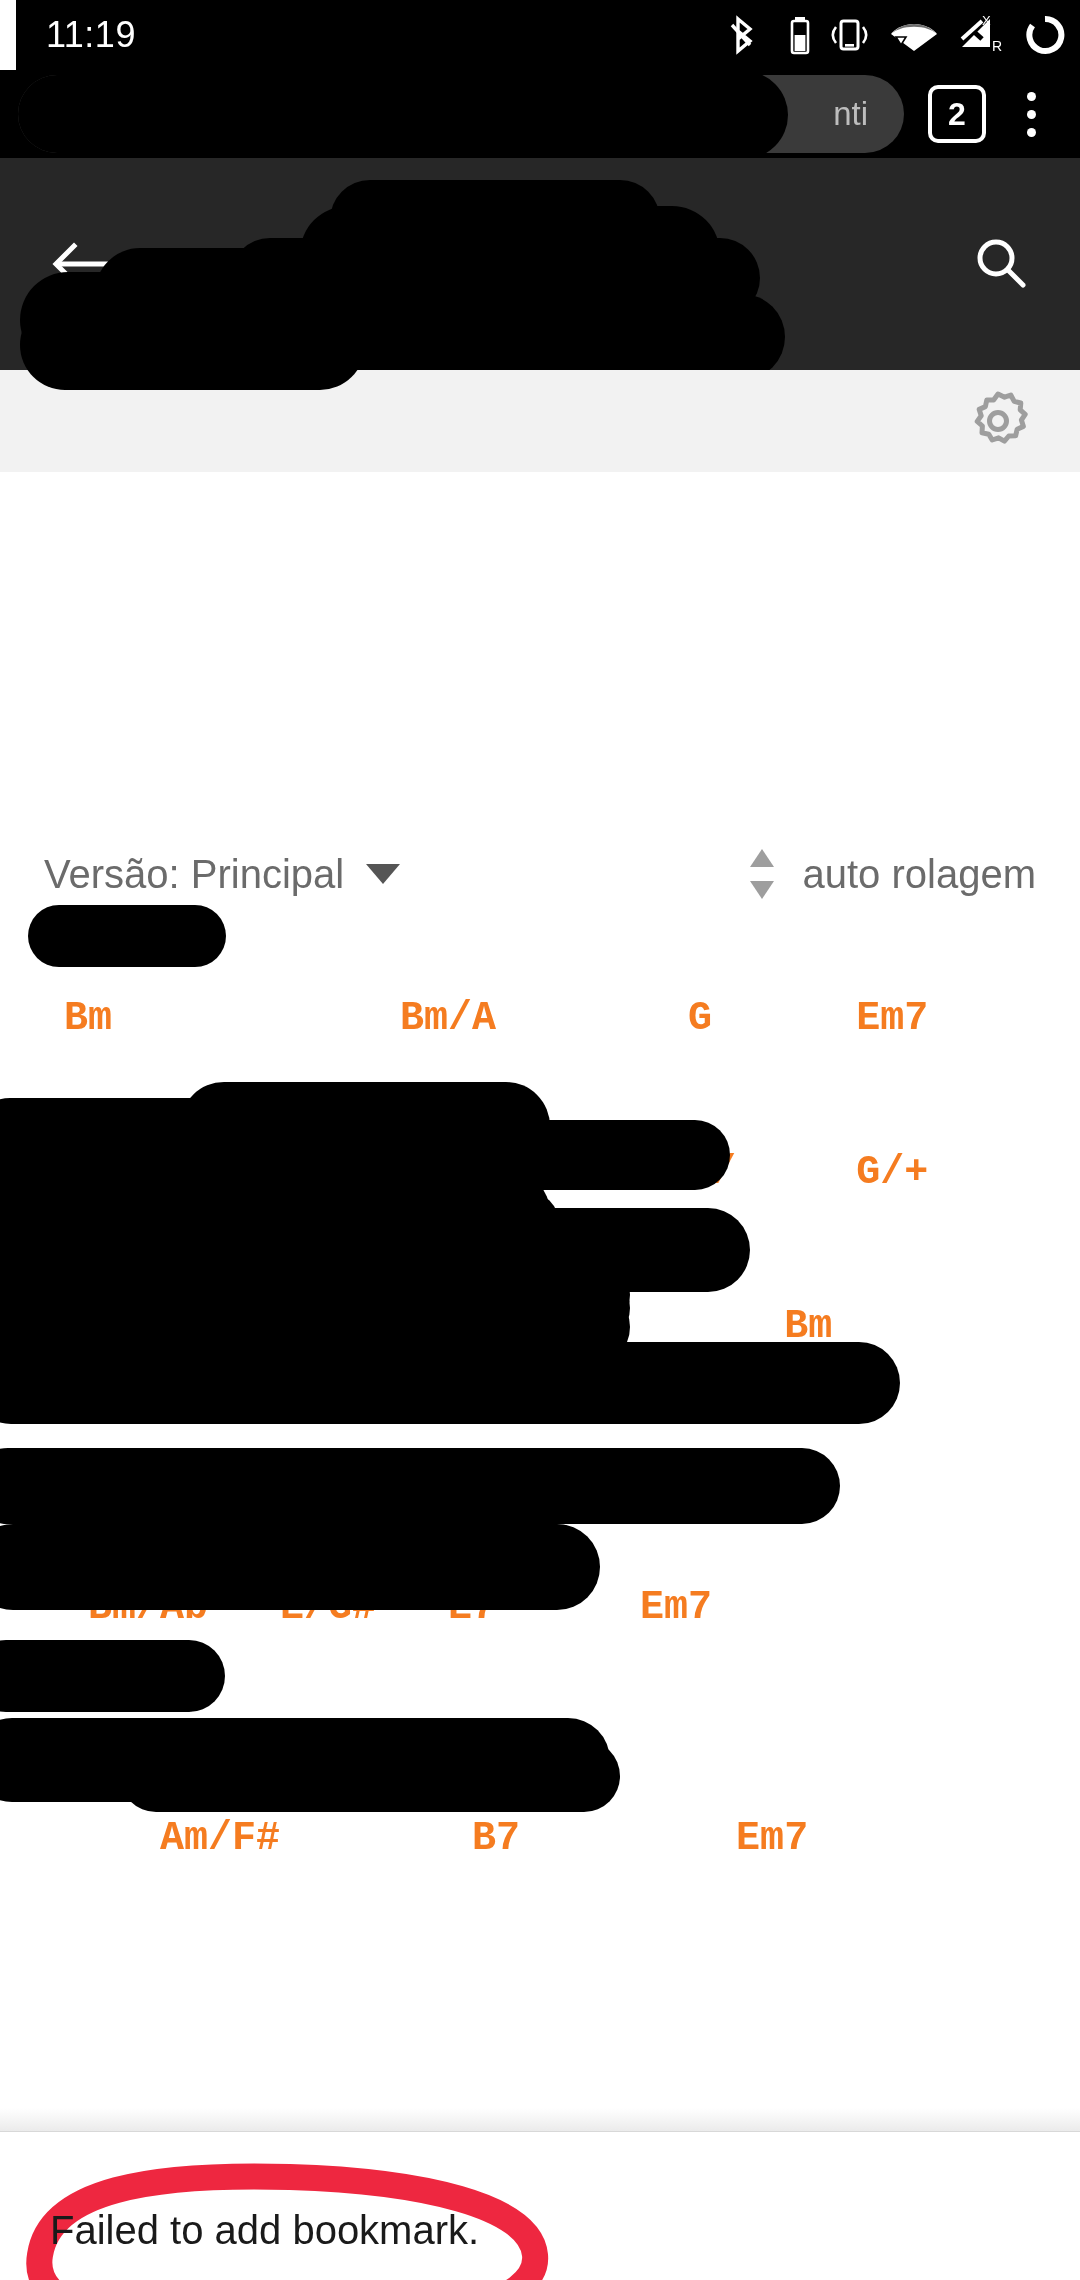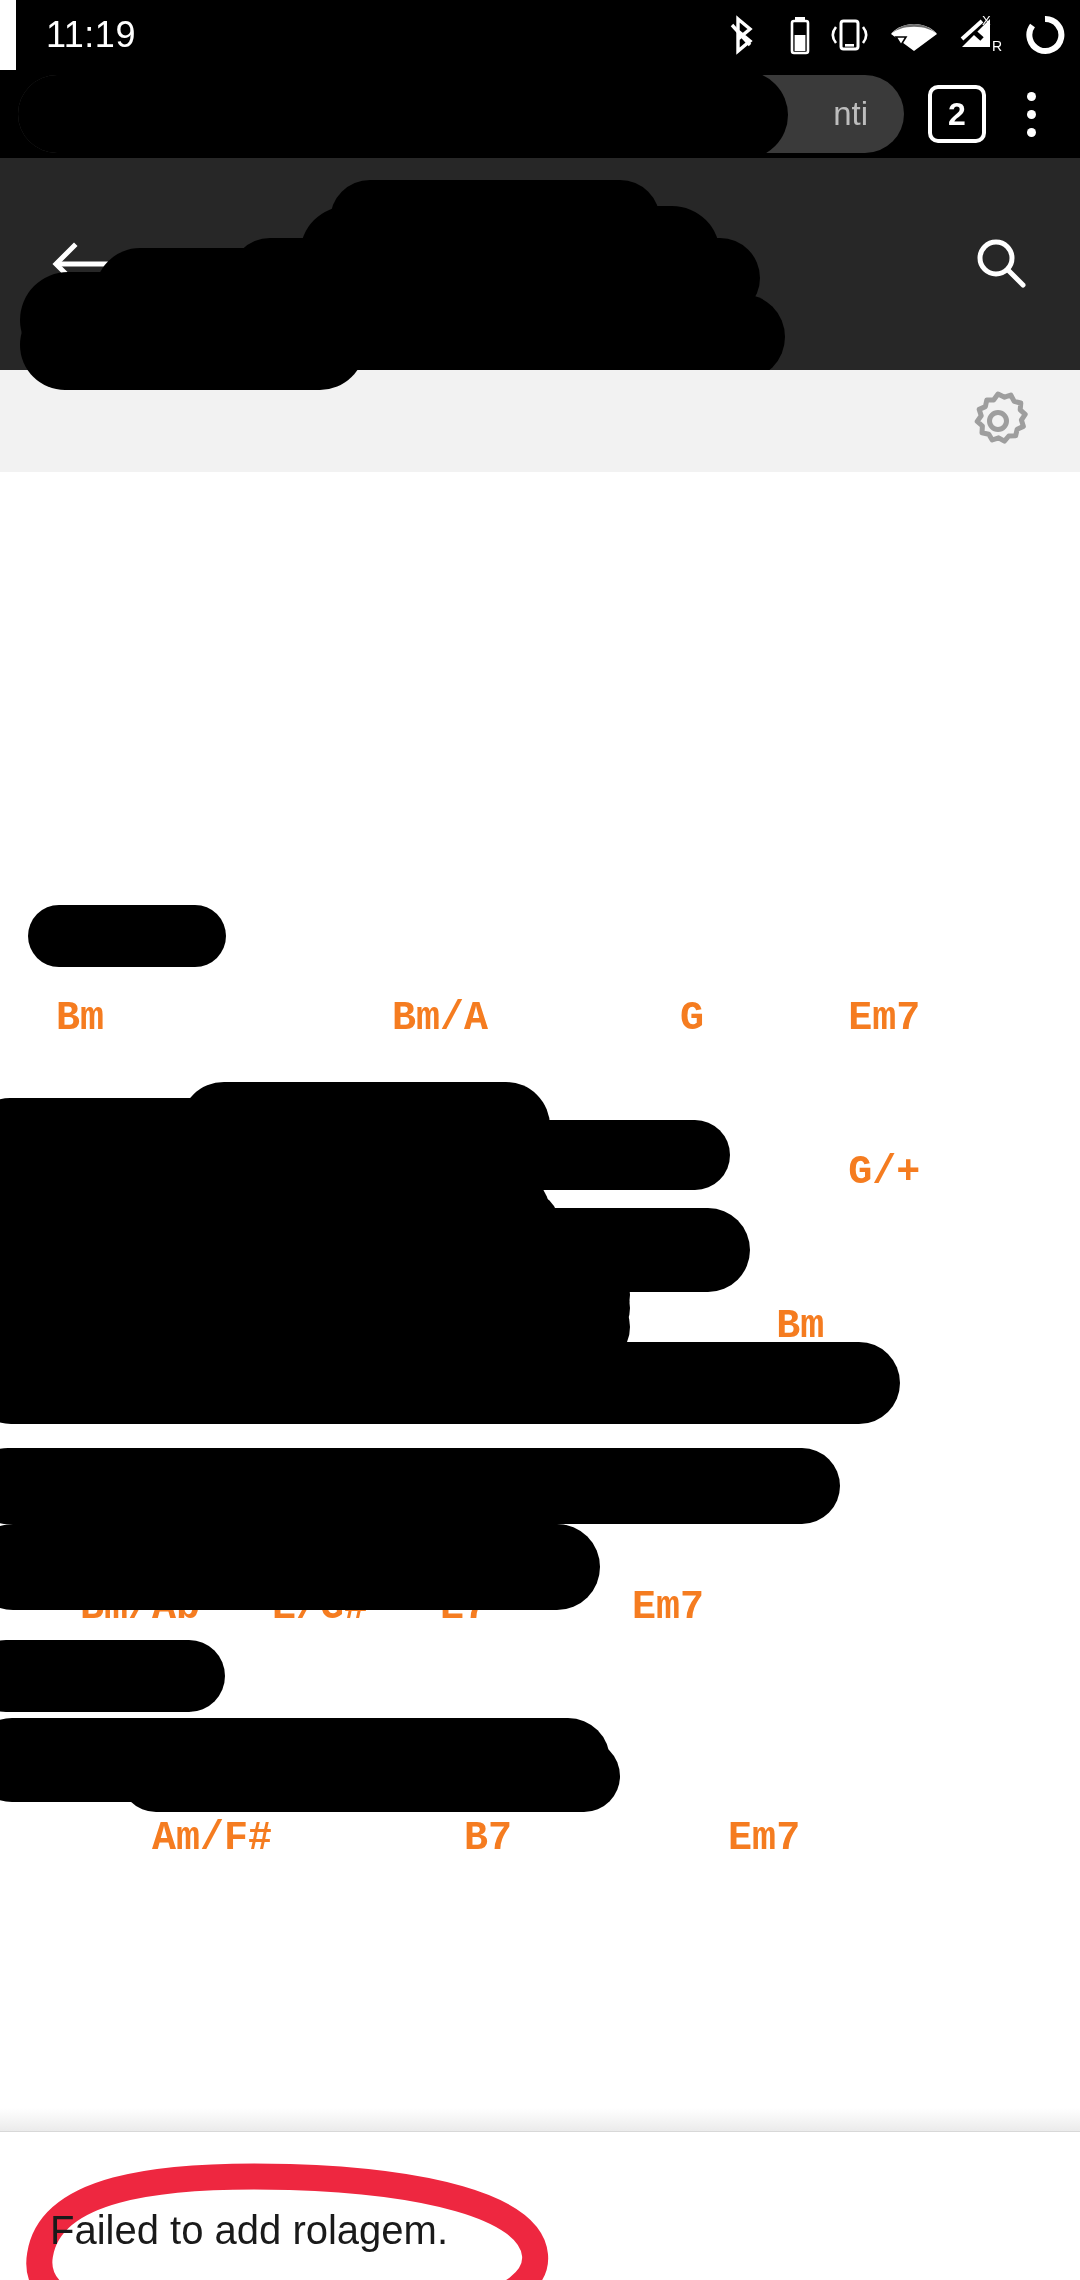--- a/index.html
+++ b/index.html
@@ -91,21 +91,21 @@
   .autoscroll-label { font-size:40px; color:#6b6b6b; }
 
   
   .sheet {
     position:absolute; top:930px; left:0; width:1080px;
     font-family:"Liberation Mono", monospace;
     font-size:40px; font-weight:bold;
     line-height:77px;
     white-space:pre;
     color:#F57C20;
-    padding-left:8px;
+    padding-left:16px;
   }
   .chordline { color:#F57C20; height:77px; }
   .lyricline { color:#111; height:77px; }
   .blankline { height:50px; }
   .rd {
     position:absolute; background:#000;
     border-radius:120px;
   }
 
   
@@ -223,20 +223,33 @@
       </svg>
     </div>
 
     <div class="rd" style="left:20px; top:-98px; width:610px; height:96px; border-radius:80px;"></div>
     <div class="rd" style="left:95px; top:-122px; width:530px; height:90px; border-radius:78px;"></div>
     <div class="rd" style="left:20px; top:-70px; width:345px; height:90px; border-radius:78px;"></div>
   </div>
 
   <div class="spacer-white"></div>
 
+  <div class="version-row">
+    <div class="version-left">
+      <span class="version-label">Versão: Principal</span>
+      <span class="caret-down"></span>
+    </div>
+    <div class="autoscroll-right">
+      <svg width="38" height="58" viewBox="0 0 38 58">
+        <polygon points="19,4 31,22 7,22" fill="#9e9e9e"></polygon>
+        <polygon points="19,54 31,36 7,36" fill="#9e9e9e"></polygon>
+      </svg>
+      <span class="autoscroll-label">auto rolagem</span>
+    </div>
+  </div>
 
   <div class="sheet" id="sheet"><div class="blankline"> </div><div class="chordline" style="color: rgb(245, 124, 32);">  Bm            Bm/A        G      Em7</div><div class="lyricline" style="color: rgb(17, 17, 17);"></div><div class="chordline" style="color: rgb(245, 124, 32);">  A             A/          D/     G/+</div><div class="lyricline" style="color: rgb(17, 17, 17);"></div><div class="chordline" style="color: rgb(245, 124, 32);">  F#m/C#       F#7              Bm</div><div class="lyricline" style="color: rgb(17, 17, 17);"></div><div class="chordline" style="color: rgb(245, 124, 32);">Bm/A</div><div class="blankline"> </div><div class="chordline" style="color: rgb(245, 124, 32);">   Bm/Ab   E/G#   E7      Em7</div><div class="lyricline" style="color: rgb(17, 17, 17);"></div><div class="lyricline" style="color: rgb(17, 17, 17);"></div><div class="chordline" style="color: rgb(245, 124, 32);">      Am/F#        B7         Em7</div><div class="lyricline" style="color: rgb(17, 17, 17);"></div></div>
 
   <div class="rd" style="left:28px; top:905px; width:198px; height:62px; border-radius:34px;"></div>
 
   <div class="rd" style="left:-30px; top:1098px; width:580px; height:80px; border-radius:44px;"></div>
   <div class="rd" style="left:180px; top:1082px; width:370px; height:88px; border-radius:50px;"></div>
   <div class="rd" style="left:-30px; top:1120px; width:760px; height:70px; border-radius:44px;"></div>
 
   <div class="rd" style="left:-30px; top:1172px; width:580px; height:80px; border-radius:44px;"></div>
@@ -260,15 +273,15 @@
   <div class="rd" style="left:120px; top:1740px; width:500px; height:72px; border-radius:42px;"></div>
 
   <div class="bottom-shade"></div>
   <div class="bottom-divider"></div>
 
   <svg class="annot-circle" width="620" height="200" viewBox="0 0 620 200">
     <path d="M 40 120 C 50 55, 150 38, 290 42 C 420 46, 530 70, 535 120
              C 540 168, 430 196, 280 196 C 130 196, 30 178, 40 120 Z" fill="none" stroke="#EE2740" stroke-width="26" stroke-linecap="round"></path>
   </svg>
 
-  <div class="toast-text">Failed to add rolagem.</div>
+  <div class="toast-text">Failed to add bookmark.</div>
 
 </div>
 
 </body></html>

